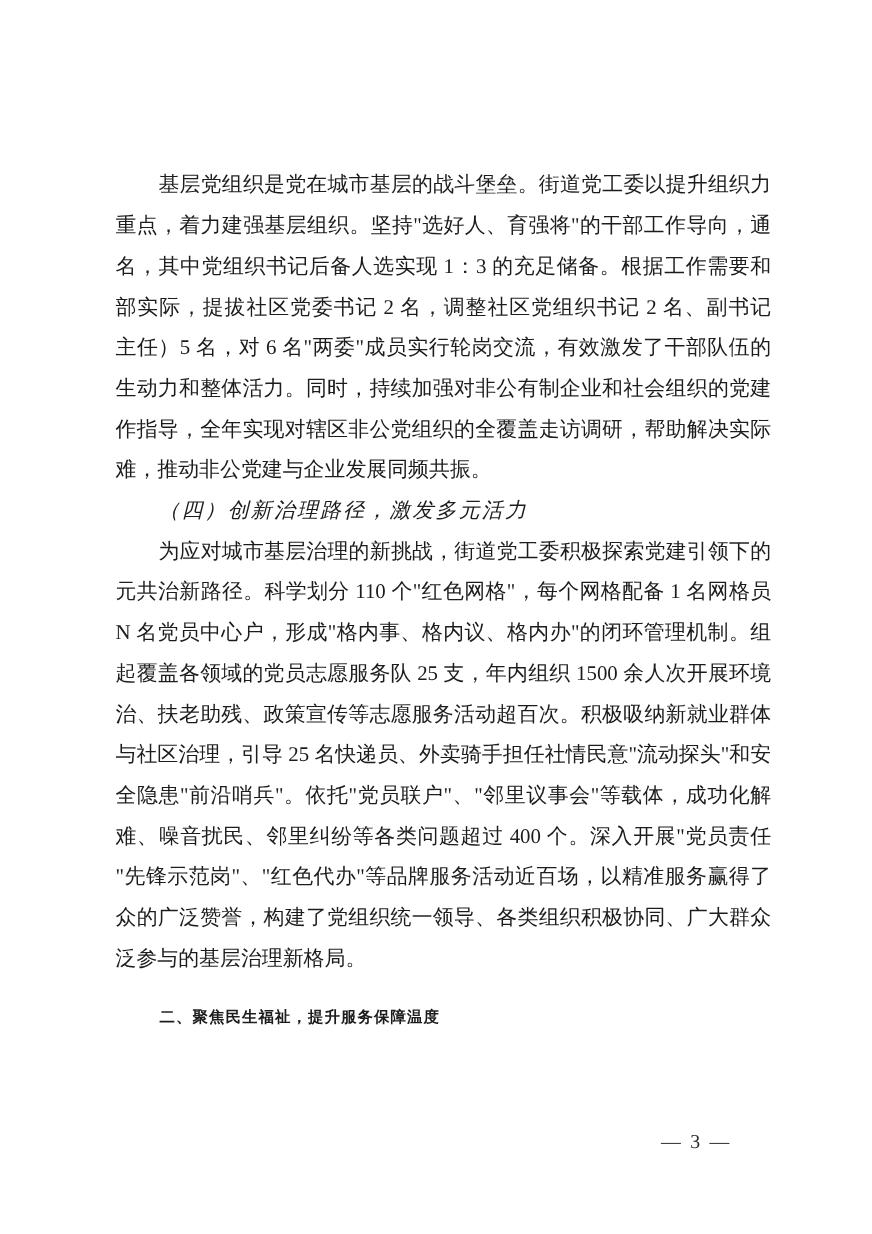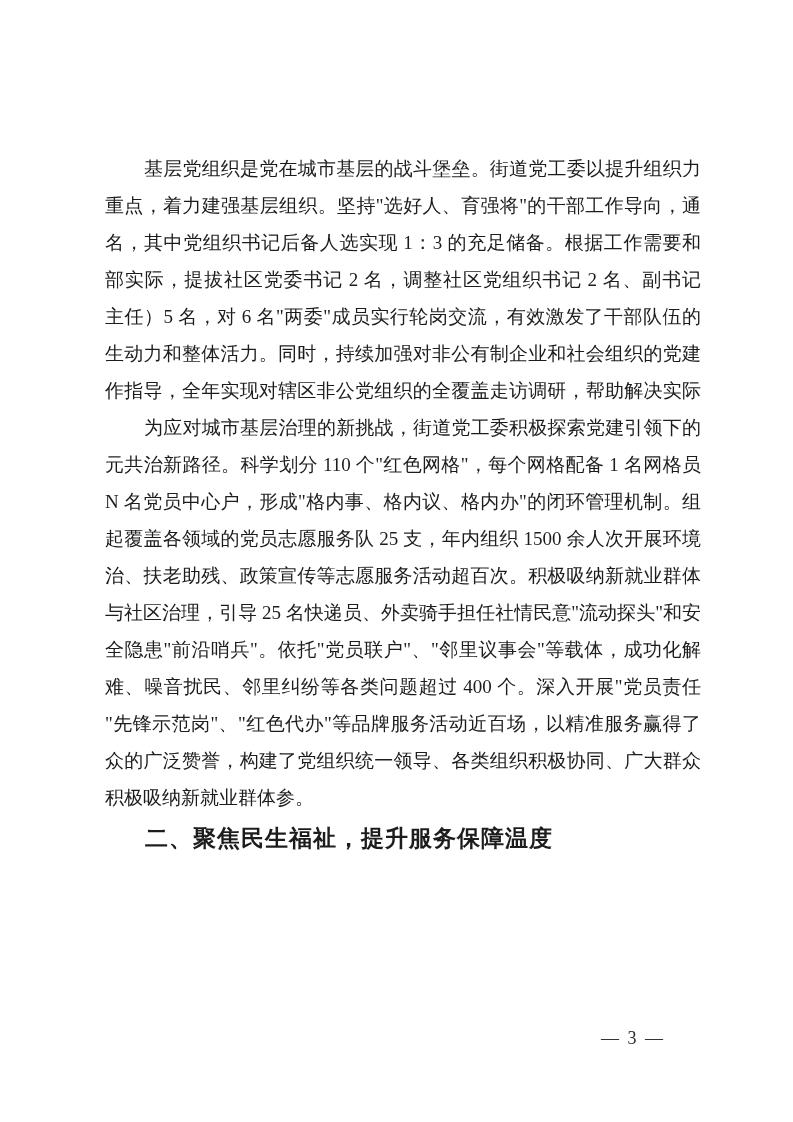--- a/index.html
+++ b/index.html
@@ -47,25 +47,25 @@
   .line.kai-heading {
     font-style: italic;
     font-weight: 500;
     padding-left: 39px;
     text-align-last: left;
     letter-spacing: 2px;
   }
   .line.bold-heading {
     font-family: "Liberation Sans", "DejaVu Sans", sans-serif;
     font-weight: 700;
-    font-size: 23px;
+    font-size: 14px;
     padding-left: 40px;
     text-align-last: left;
     letter-spacing: 1px;
-    margin-top: 4px;
+    margin-top: 16px;
   }
   .footer-page-number {
     position: absolute;
     top: 1028px;
     right: 128px;
     font-family: "Liberation Serif", "DejaVu Serif", serif;
     font-size: 18px;
     color: #2a2a2a;
     letter-spacing: 2px;
   }
@@ -76,27 +76,29 @@
 <div class="page">
   <div class="content">
 
   <div class="line body first">基层党组织是党在城市基层的战斗堡垒。街道党工委以提升组织力为</div>
       <div class="line body">重点，着力建强基层组织。坚持"选好人、育强将"的干部工作导向，通过</div>
       <div class="line body">名，其中党组织书记后备人选实现 1：3 的充足储备。根据工作需要和干</div>
       <div class="line body">部实际，提拔社区党委书记 2 名，调整社区党组织书记 2 名、副书记（副</div>
       <div class="line body">主任）5 名，对 6 名"两委"成员实行轮岗交流，有效激发了干部队伍的内</div>
       <div class="line body">生动力和整体活力。同时，持续加强对非公有制企业和社会组织的党建工</div>
       <div class="line body">作指导，全年实现对辖区非公党组织的全覆盖走访调研，帮助解决实际困</div>
+      <div class="line body last">难，推动非公党建与企业发展同频共振。</div>
+      <div class="line kai-heading">（四）创新治理路径，激发多元活力</div>
       <div class="line body first">为应对城市基层治理的新挑战，街道党工委积极探索党建引领下的多</div>
       <div class="line body">元共治新路径。科学划分 110 个"红色网格"，每个网格配备 1 名网格员和</div>
       <div class="line body">N 名党员中心户，形成"格内事、格内议、格内办"的闭环管理机制。组建</div>
       <div class="line body">起覆盖各领域的党员志愿服务队 25 支，年内组织 1500 余人次开展环境整</div>
       <div class="line body">治、扶老助残、政策宣传等志愿服务活动超百次。积极吸纳新就业群体参</div>
       <div class="line body">与社区治理，引导 25 名快递员、外卖骑手担任社情民意"流动探头"和安</div>
       <div class="line body">全隐患"前沿哨兵"。依托"党员联户"、"邻里议事会"等载体，成功化解停车</div>
       <div class="line body">难、噪音扰民、邻里纠纷等各类问题超过 400 个。深入开展"党员责任区"、</div>
       <div class="line body">"先锋示范岗"、"红色代办"等品牌服务活动近百场，以精准服务赢得了群</div>
       <div class="line body">众的广泛赞誉，构建了党组织统一领导、各类组织积极协同、广大群众广</div>
-      <div class="line body last">积极吸纳新就业群体参。</div>
+      <div class="line body last">泛参与的基层治理新格局。</div>
       <div class="line bold-heading">二、聚焦民生福祉，提升服务保障温度</div>
     </div>
   <div class="footer-page-number">— 3 —</div>
 </div>
 
 </body></html>

